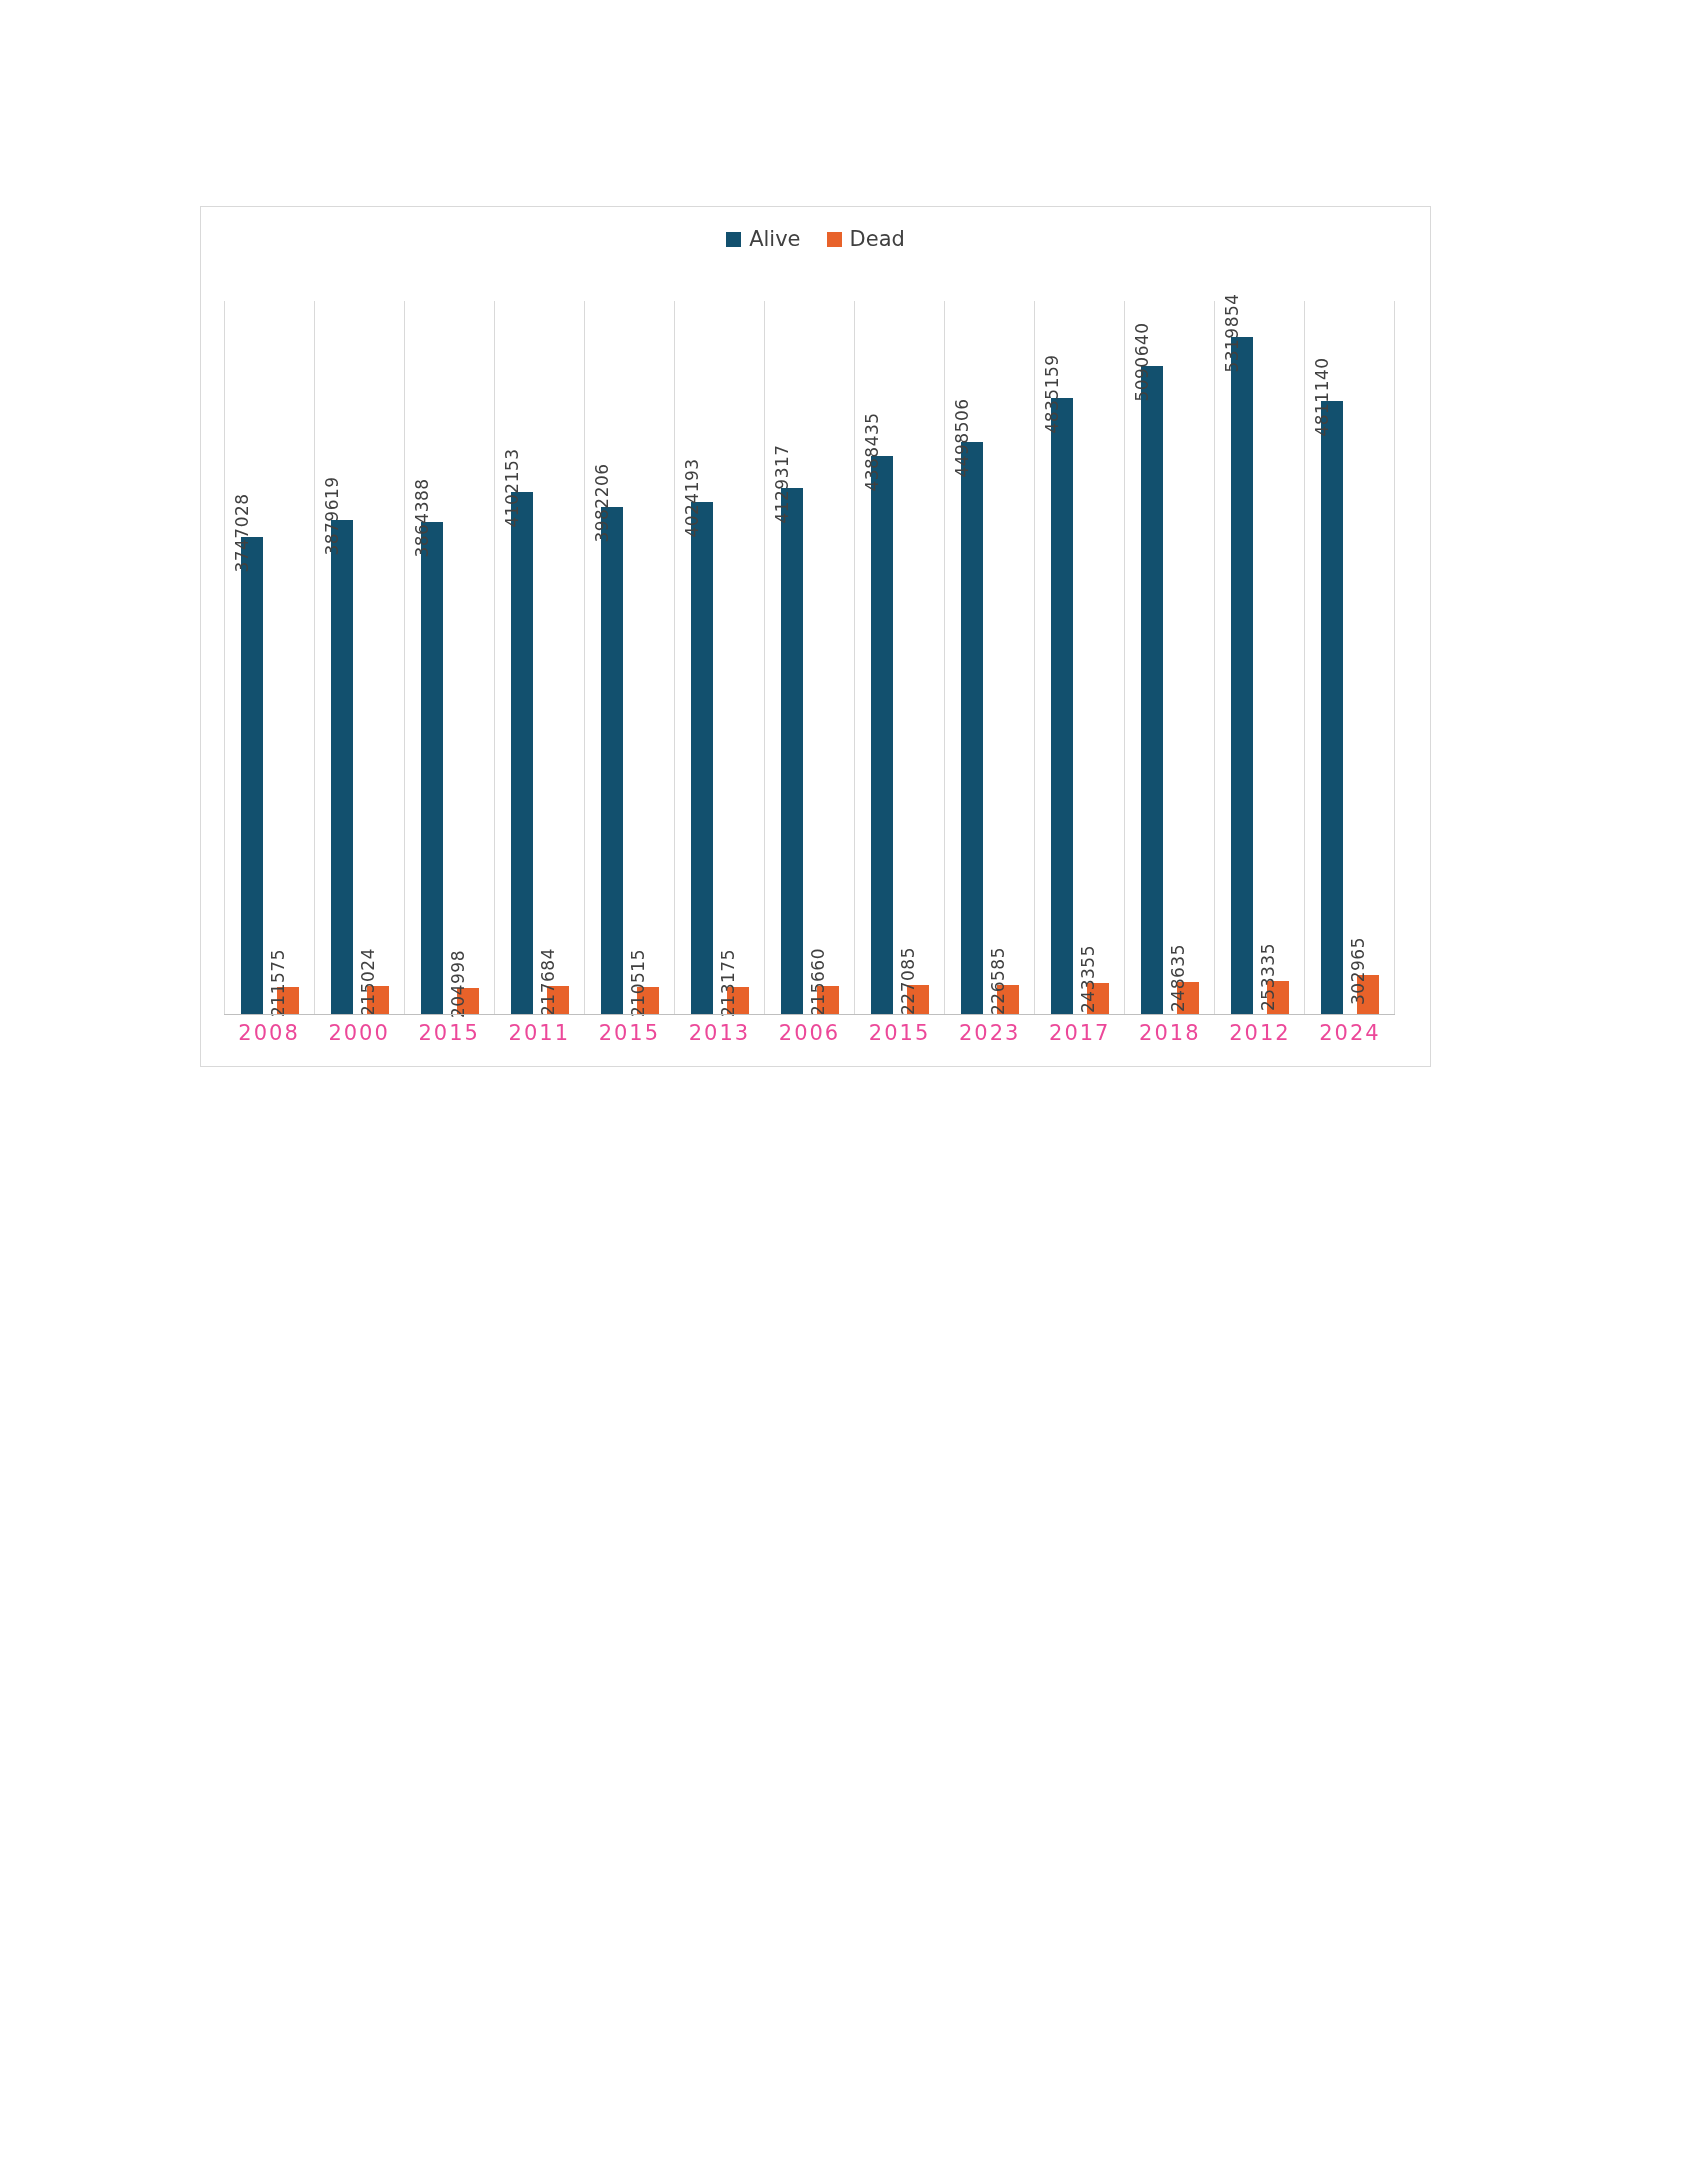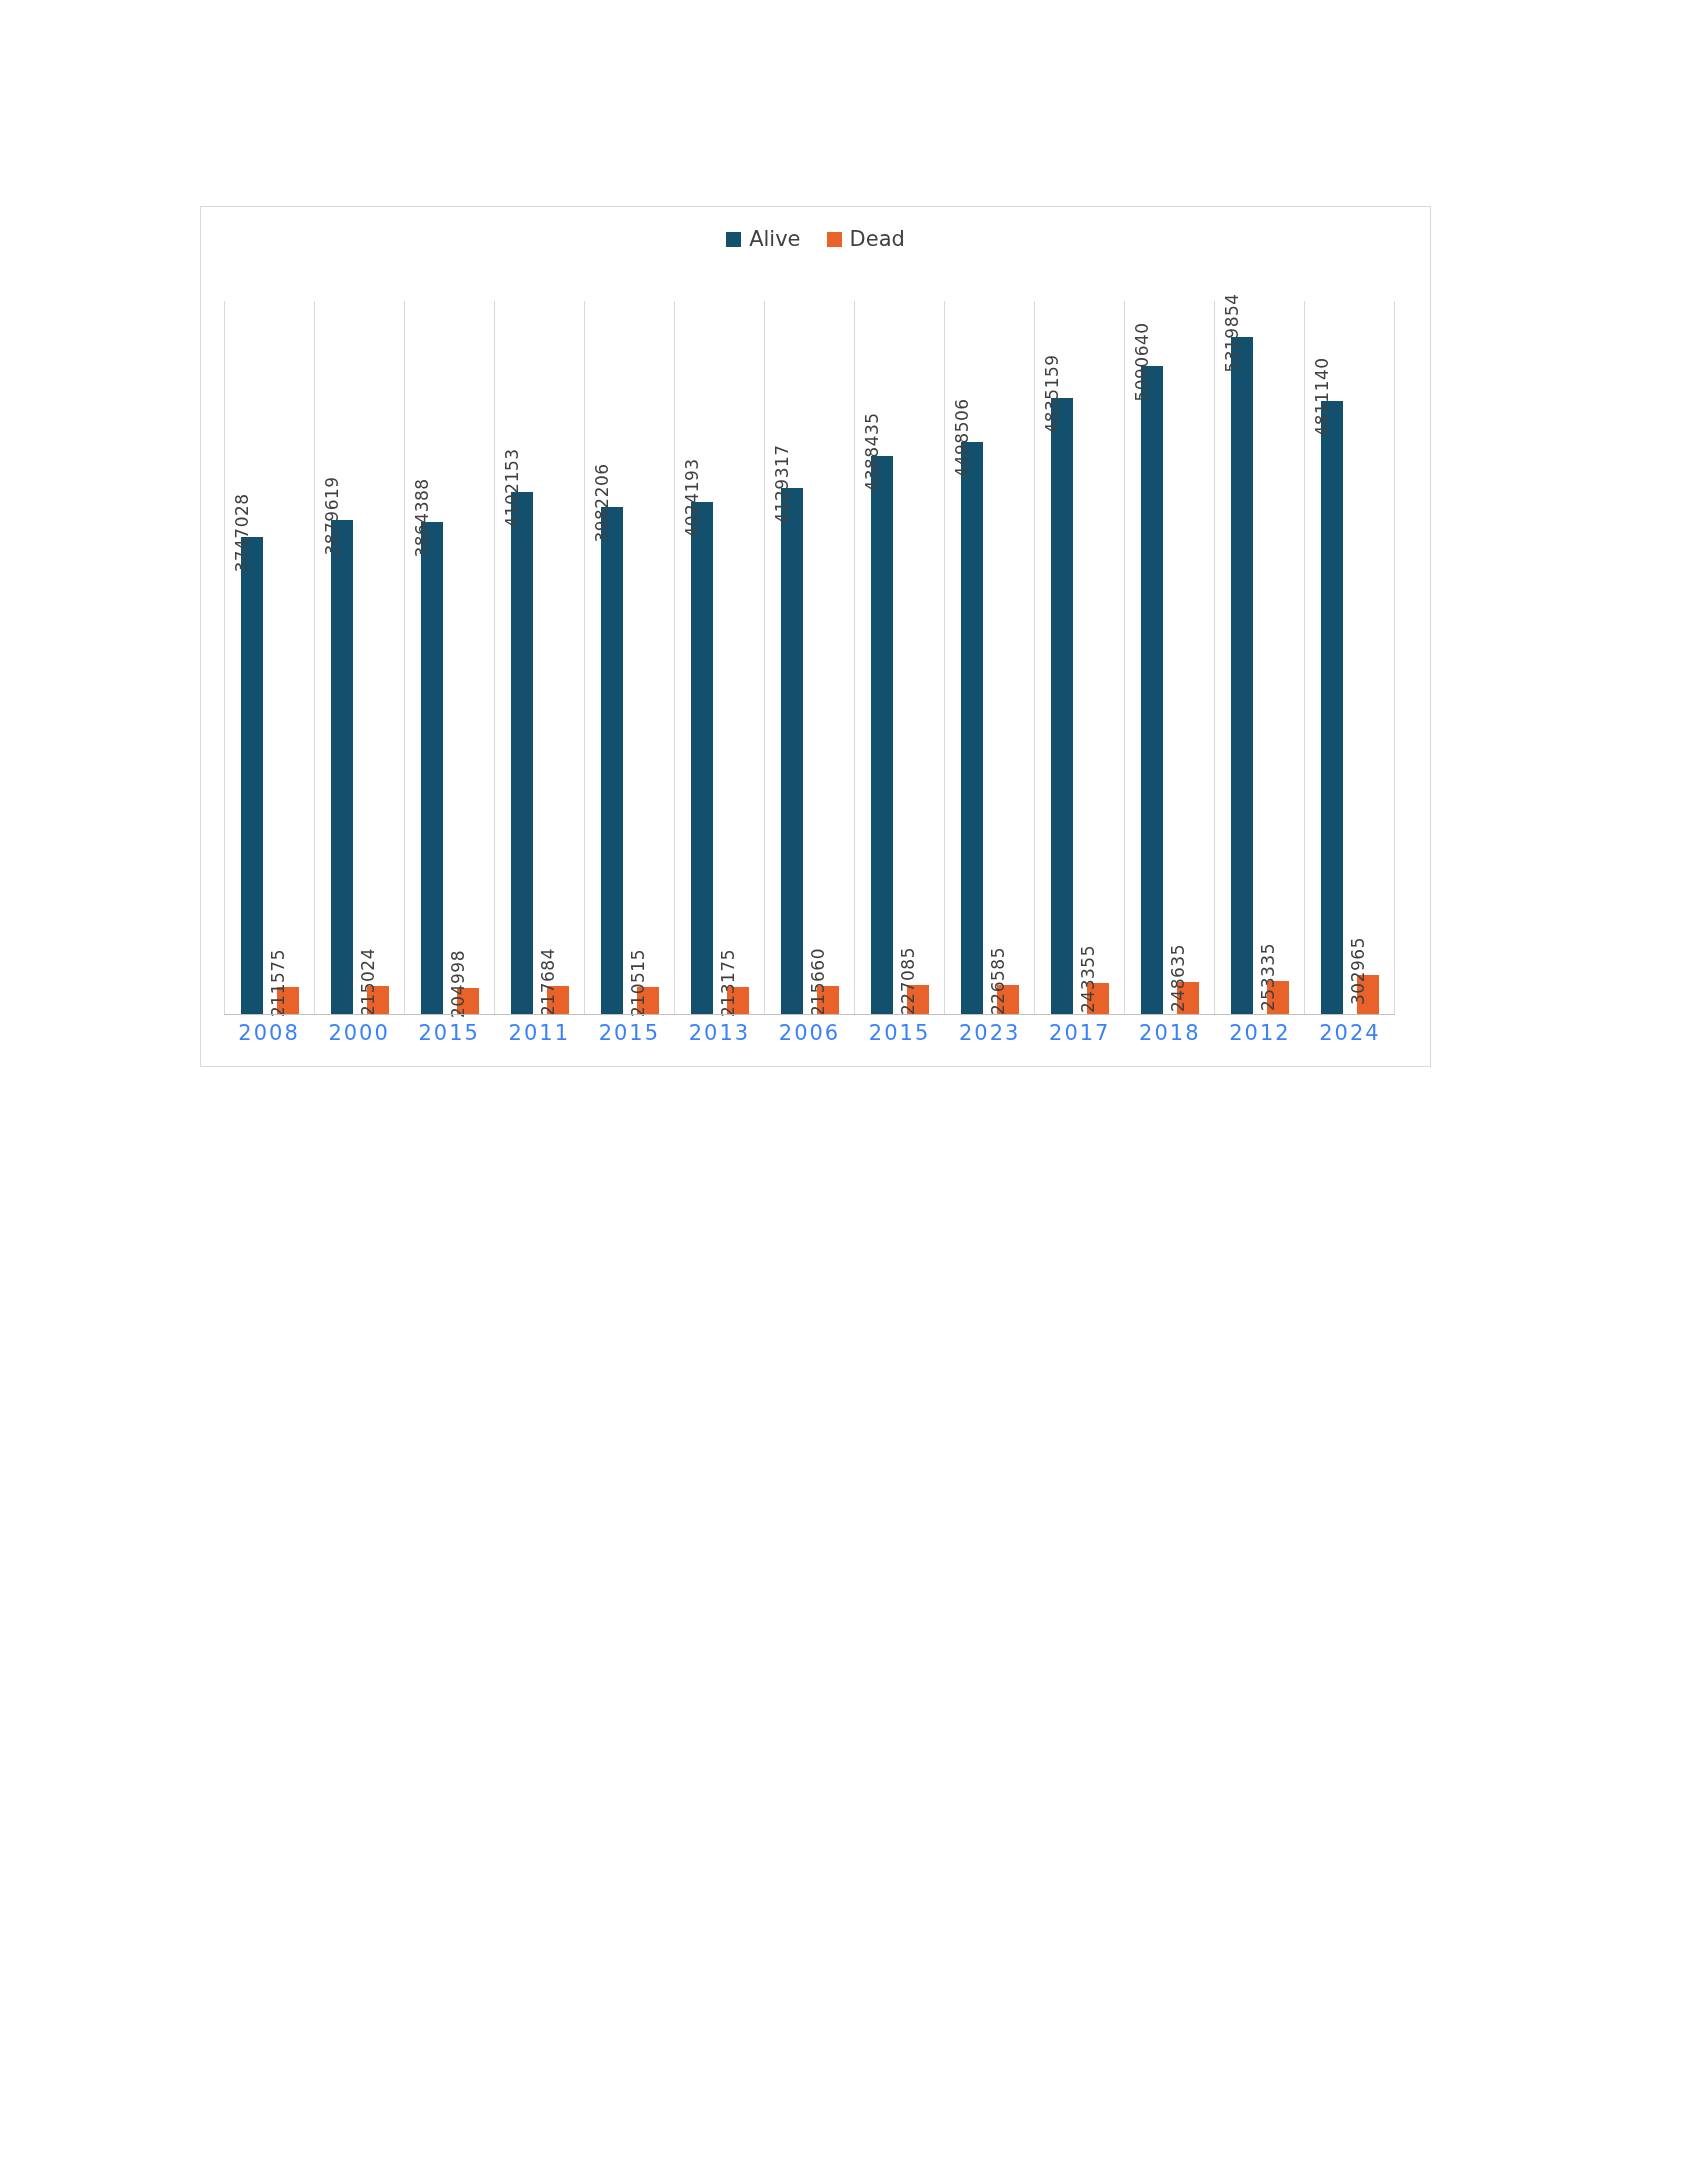--- a/index.html
+++ b/index.html
@@ -131,21 +131,21 @@
     position: absolute;
     left: 23px;
     right: 35px;
     top: 814px;
     display: flex;
   }
   .x-label {
     flex: 1 1 0;
     text-align: center;
     font-size: 21px;
-    color: #3b82f6;
+    color: #ec4899;
     letter-spacing: 2px;
     font-family: "DejaVu Sans", sans-serif;
   }
 </style>
 </head>
 <body>
 
 <div id="chart-frame">
 
   <div id="legend">

